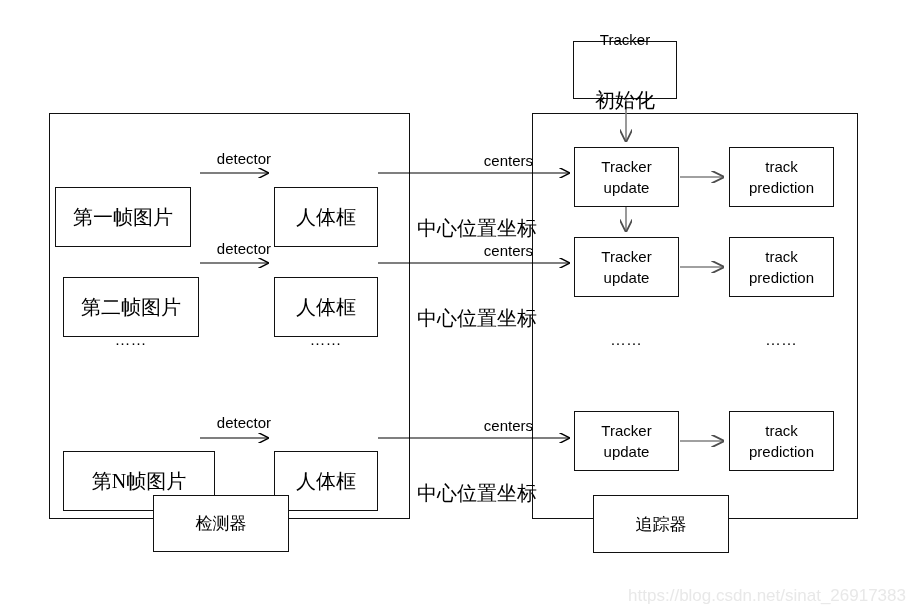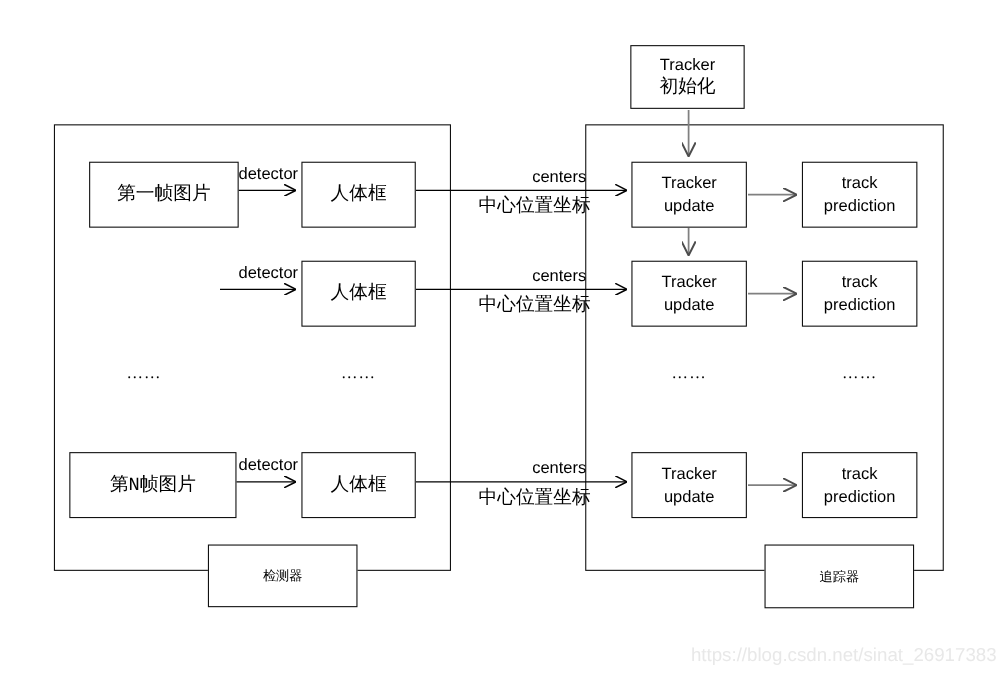--- a/index.html
+++ b/index.html
@@ -2,22 +2,22 @@
 <html><head>
 <meta charset="utf-8">
 <style>
   html,body{margin:0;padding:0;background:#fff;}
   #canvas{position:relative;width:916px;height:614px;background:#ffffff;overflow:hidden;
           font-family:"Liberation Sans","DejaVu Sans",sans-serif;color:#000;}
   .bigbox{position:absolute;border:1.5px solid #111;box-sizing:border-box;background:transparent;}
   .box{position:absolute;background:#ffffff;border:1.5px solid #111;box-sizing:border-box;
        display:flex;flex-direction:column;align-items:center;justify-content:center;
        text-align:center;line-height:21px;}
-  .cn{font-family:Liberation Mono, monospace;font-size:17px;}
-  .cn-lg{font-family:"Liberation Serif","DejaVu Serif",serif;font-size:12px;margin-left:36px;}
+  .cn{font-family:Liberation Serif, serif;font-size:20px;margin-top:40px;}
+  .cn-lg{font-family:"Liberation Serif","DejaVu Serif",serif;font-size:17px;}
   .en{font-family:"Liberation Sans","DejaVu Sans",sans-serif;font-size:15px;}
   .lbl{position:absolute;text-align:right;white-space:nowrap;}
   .ellipsis{position:absolute;text-align:center;font-family:"Liberation Serif","DejaVu Serif",serif;
             font-size:15px;letter-spacing:1px;}
   #wire-layer{position:absolute;left:0;top:0;width:916px;height:614px;pointer-events:none;}
   .watermark{position:absolute;right:10px;top:586px;font-size:17px;color:#e8e8e8;
              font-family:"Liberation Sans","DejaVu Sans",sans-serif;}
 </style>
 </head>
 <body>
@@ -52,38 +52,41 @@
     <line x1="680" y1="177" x2="723" y2="177" stroke="#808080" stroke-width="1.6" marker-end="url(#ah-gray)"></line>
     <line x1="680" y1="267" x2="723" y2="267" stroke="#808080" stroke-width="1.6" marker-end="url(#ah-gray)"></line>
     <line x1="680" y1="441" x2="723" y2="441" stroke="#808080" stroke-width="1.6" marker-end="url(#ah-gray)"></line>
   </svg>
 
   <div class="box" style="left:573px;top:41px;width:104px;height:58px;">
     <span class="en">Tracker</span>
     <span class="cn">初始化</span>
   </div>
 
-  <div class="box cn" style="left:81px;top:147px;width:136px;height:60px;">
+  <div class="box cn" style="left:55px;top:147px;width:136px;height:60px;">
     <span>第一帧图片</span>
   </div>
   <div class="lbl en" style="left:199px;top:150px;width:72px;">detector</div>
   <div class="box cn" style="left:274px;top:147px;width:104px;height:60px;">
     <span>人体框</span>
   </div>
   <div class="lbl en" style="left:407px;top:152px;width:126px;">centers</div>
   <div class="lbl cn" style="left:403px;top:175px;width:134px;">中心位置坐标</div>
   <div class="box" style="left:574px;top:147px;width:105px;height:60px;">
     <span class="en">Tracker</span>
     <span class="en">update</span>
   </div>
   <div class="box" style="left:729px;top:147px;width:105px;height:60px;">
     <span class="en">track</span>
     <span class="en">prediction</span>
   </div>
 
+  <div class="box cn" style="left:63px;top:237px;width:136px;height:60px;">
+    <span>第二帧图片</span>
+  </div>
   <div class="lbl en" style="left:199px;top:240px;width:72px;">detector</div>
   <div class="box cn" style="left:274px;top:237px;width:104px;height:60px;">
     <span>人体框</span>
   </div>
   <div class="lbl en" style="left:407px;top:242px;width:126px;">centers</div>
   <div class="lbl cn" style="left:403px;top:265px;width:134px;">中心位置坐标</div>
   <div class="box" style="left:574px;top:237px;width:105px;height:60px;">
     <span class="en">Tracker</span>
     <span class="en">update</span>
   </div>
@@ -111,18 +114,18 @@
     <span class="en">update</span>
   </div>
   <div class="box" style="left:729px;top:411px;width:105px;height:60px;">
     <span class="en">track</span>
     <span class="en">prediction</span>
   </div>
 
   <div class="box cn-lg" style="left:153px;top:495px;width:136px;height:57px;">
     <span>检测器</span>
   </div>
-  <div class="box cn-lg" style="left:659px;top:495px;width:136px;height:58px;">
+  <div class="box cn-lg" style="left:593px;top:495px;width:136px;height:58px;">
     <span>追踪器</span>
   </div>
 
   <div class="watermark">https://blog.csdn.net/sinat_26917383</div>
 </div>
 
 </body></html>

